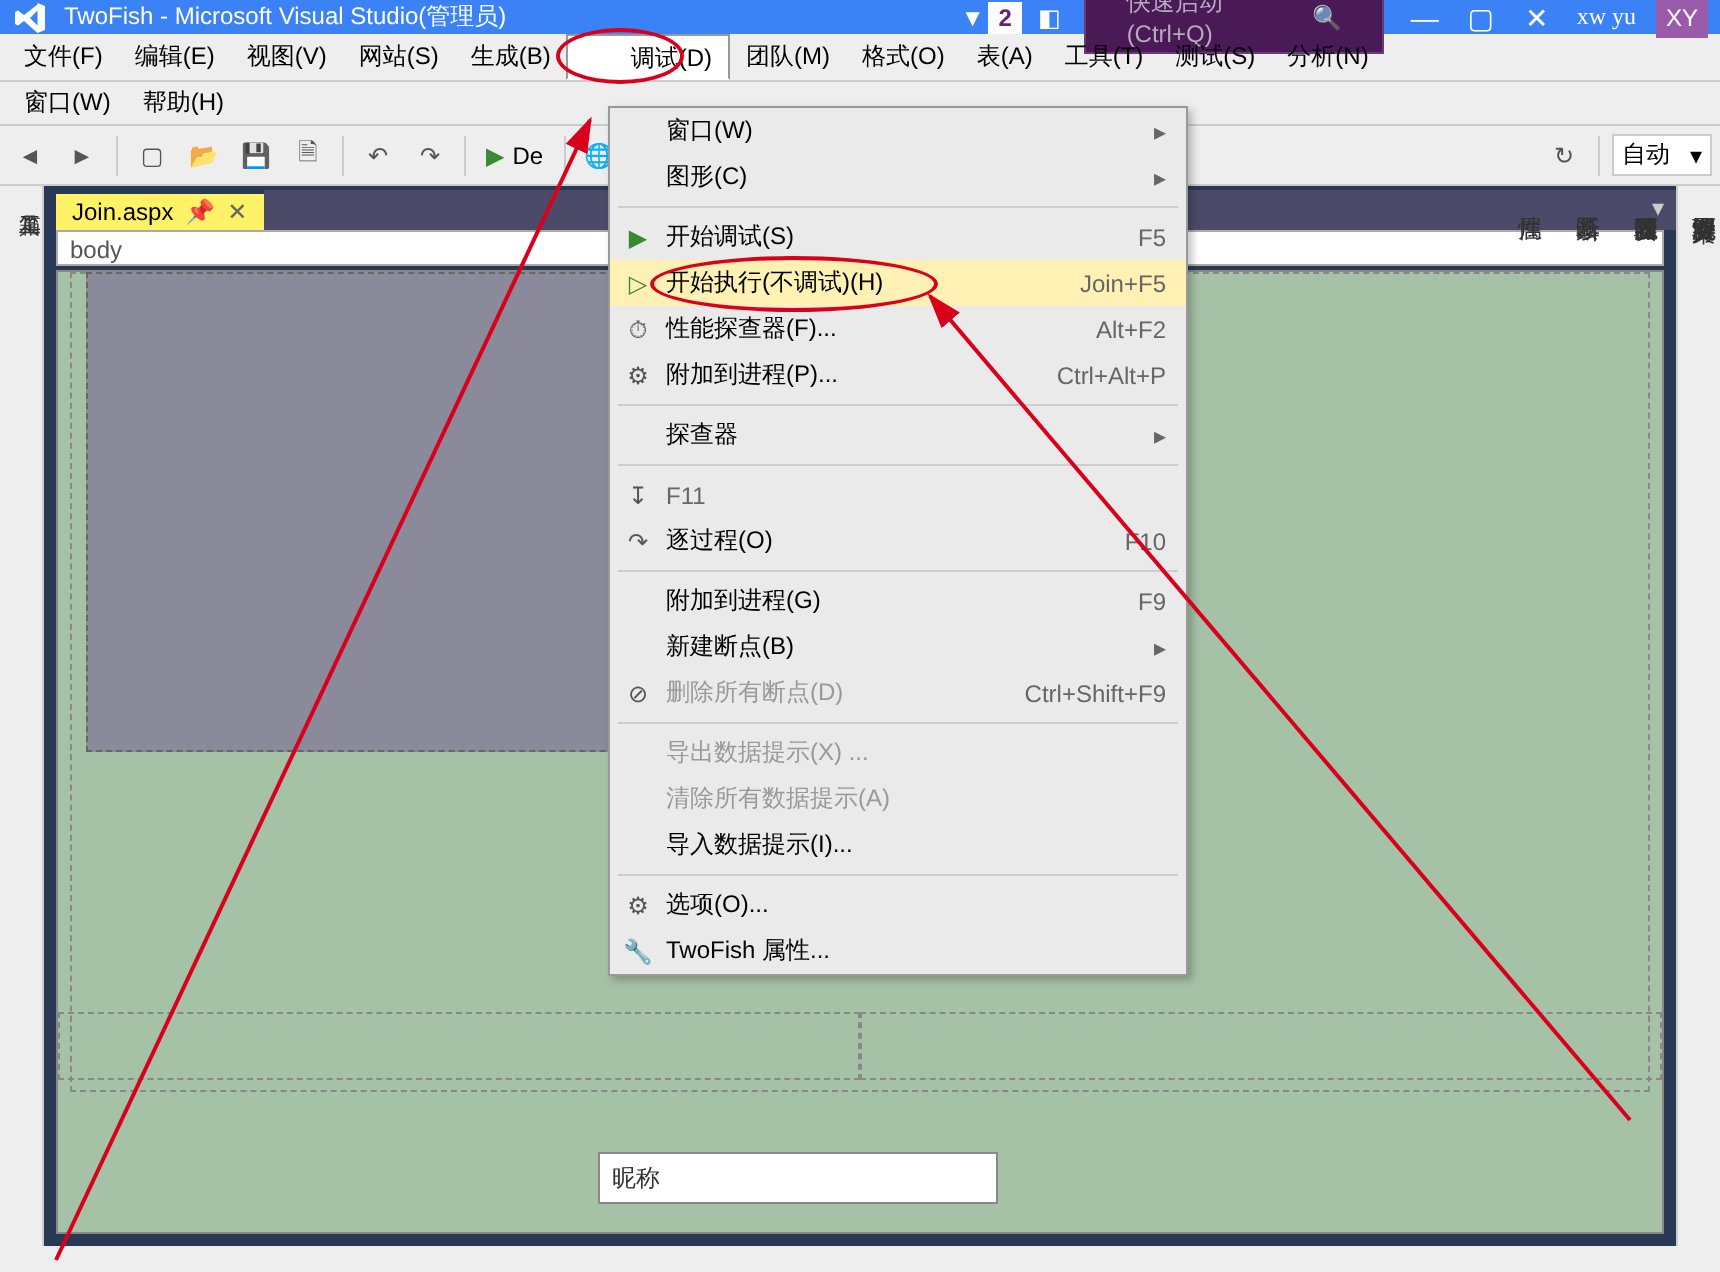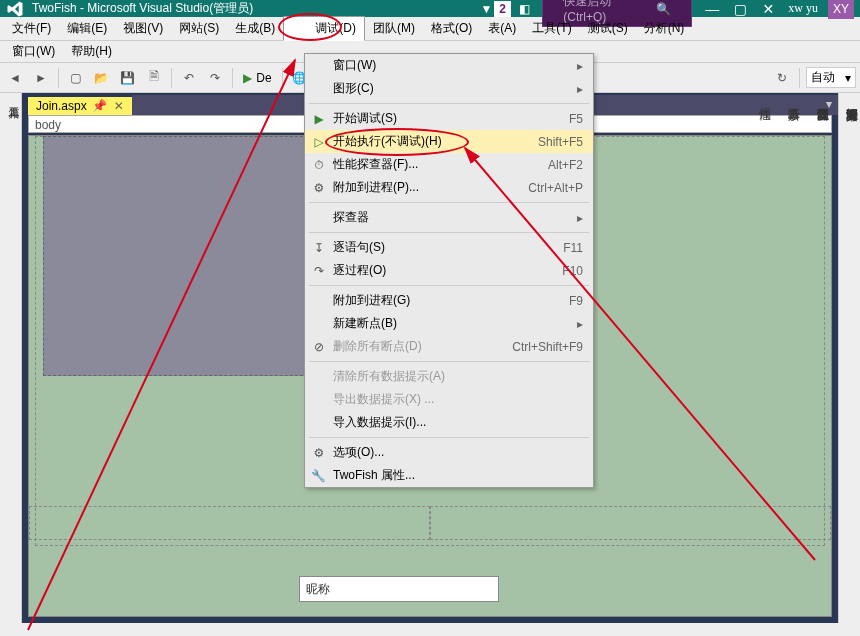--- a/index.html
+++ b/index.html
@@ -1,27 +1,27 @@
 <!DOCTYPE html>
 <html><head>
 <meta charset="utf-8">
 <style>
 * { margin: 0; padding: 0; box-sizing: border-box; font-family: "Microsoft YaHei", sans-serif; font-size: 12px; }
 body { background: #eee; width: 860px; height: 636px; overflow: hidden; position: relative; }
 
-.titlebar { background: #0f766e; height: 17px; display: flex; align-items: center; color: #fff; padding: 0 6px; }
+.titlebar { background: #3b82f6; height: 17px; display: flex; align-items: center; color: #fff; padding: 0 6px; }
 .titlebar .vs-logo { width: 18px; height: 18px; margin-right: 8px; }
 .titlebar .title { flex: 1; }
 .titlebar .badge { background: #fff; color: #68217a; padding: 1px 5px; margin: 0 2px; font-weight: bold; }
 .titlebar .quick { background: #4a1a57; border: 1px solid #6a3a77; color: #b8a8c0; padding: 2px 20px; width: 150px; margin: 0 6px; display: flex; align-items: center; justify-content: space-between; }
 .titlebar .sys-btn { width: 28px; text-align: center; font-size: 14px; }
 .titlebar .user { margin: 0 6px; font-family: Liberation Serif, serif; }
 .titlebar .avatar { background: #9a5aaa; padding: 3px 5px; margin-left: 4px; }
 
-.menubar { background: #eee; height: 24px; display: flex; align-items: center; padding: 0 4px; border-bottom: 1px solid #ccc; }
+.menubar { background: #eee; height: 24px; display: flex; padding: 0 4px; border-bottom: 1px solid #ccc; }
 .menubar .mitem { padding: 3px 8px; cursor: pointer; }
 .menubar .mitem.open { background: #fff; border: 1px solid #999; border-bottom: 1px solid #fff; position: relative; z-index: 101; padding-left: 31px; }
 .menubar .circled { position: relative; }
 .menubar .circled::after { content: ""; position: absolute; left: -6px; top: -4px; width: 60px; height: 24px; border: 2px solid #d9001b; border-radius: 50%; pointer-events: none; }
 
 .menubar2 { background: #eee; height: 22px; display: flex; align-items: center; padding: 0 4px; border-bottom: 1px solid #ccc; }
 .menubar2 .mitem { padding: 2px 8px; }
 
 .toolbar { background: #eee; height: 30px; display: flex; align-items: center; padding: 0 4px; border-bottom: 1px solid #ccc; gap: 4px; }
 .toolbar .tbtn { width: 22px; height: 22px; display: flex; align-items: center; justify-content: center; color: #555; }
@@ -192,41 +192,40 @@
     </div>
   <div class="dsep"></div>
   <div class="drow">
       <span class="icon" style="color:#388a34">▶</span>
       <span class="lbl">开始调试(S)</span>
       <span class="sc">F5</span>
     </div>
   <div class="drow hl circled2">
       <span class="icon" style="color:#388a34">▷</span>
       <span class="lbl">开始执行(不调试)(H)</span>
-      <span class="sc">Shift+F5</span>
+      <span class="sc">Join+F5</span>
     </div>
   <div class="drow">
       <span class="icon">⏱</span>
       <span class="lbl">性能探查器(F)...</span>
       <span class="sc">Alt+F2</span>
     </div>
   <div class="drow">
       <span class="icon">⚙</span>
       <span class="lbl">附加到进程(P)...</span>
       <span class="sc">Ctrl+Alt+P</span>
     </div>
   <div class="dsep"></div>
   <div class="drow">
       <span class="lbl">探查器</span>
       <span class="arr">▸</span>
     </div>
   <div class="dsep"></div>
   <div class="drow">
       <span class="icon">↧</span>
-      <span class="lbl">逐语句(S)</span>
       <span class="sc">F11</span>
     </div>
   <div class="drow">
       <span class="icon">↷</span>
       <span class="lbl">逐过程(O)</span>
       <span class="sc">F10</span>
     </div>
   <div class="dsep"></div>
   <div class="drow">
       <span class="lbl">附加到进程(G)</span>
@@ -236,24 +235,24 @@
       <span class="lbl">新建断点(B)</span>
       <span class="arr">▸</span>
     </div>
   <div class="drow disabled">
       <span class="icon">⊘</span>
       <span class="lbl">删除所有断点(D)</span>
       <span class="sc">Ctrl+Shift+F9</span>
     </div>
   <div class="dsep"></div>
   <div class="drow disabled">
+      <span class="lbl">导出数据提示(X) ...</span>
+    </div>
+  <div class="drow disabled">
       <span class="lbl">清除所有数据提示(A)</span>
-    </div>
-  <div class="drow disabled">
-      <span class="lbl">导出数据提示(X) ...</span>
     </div>
   <div class="drow">
       <span class="lbl">导入数据提示(I)...</span>
     </div>
   <div class="dsep"></div>
   <div class="drow">
       <span class="icon">⚙</span>
       <span class="lbl">选项(O)...</span>
     </div>
   <div class="drow">

